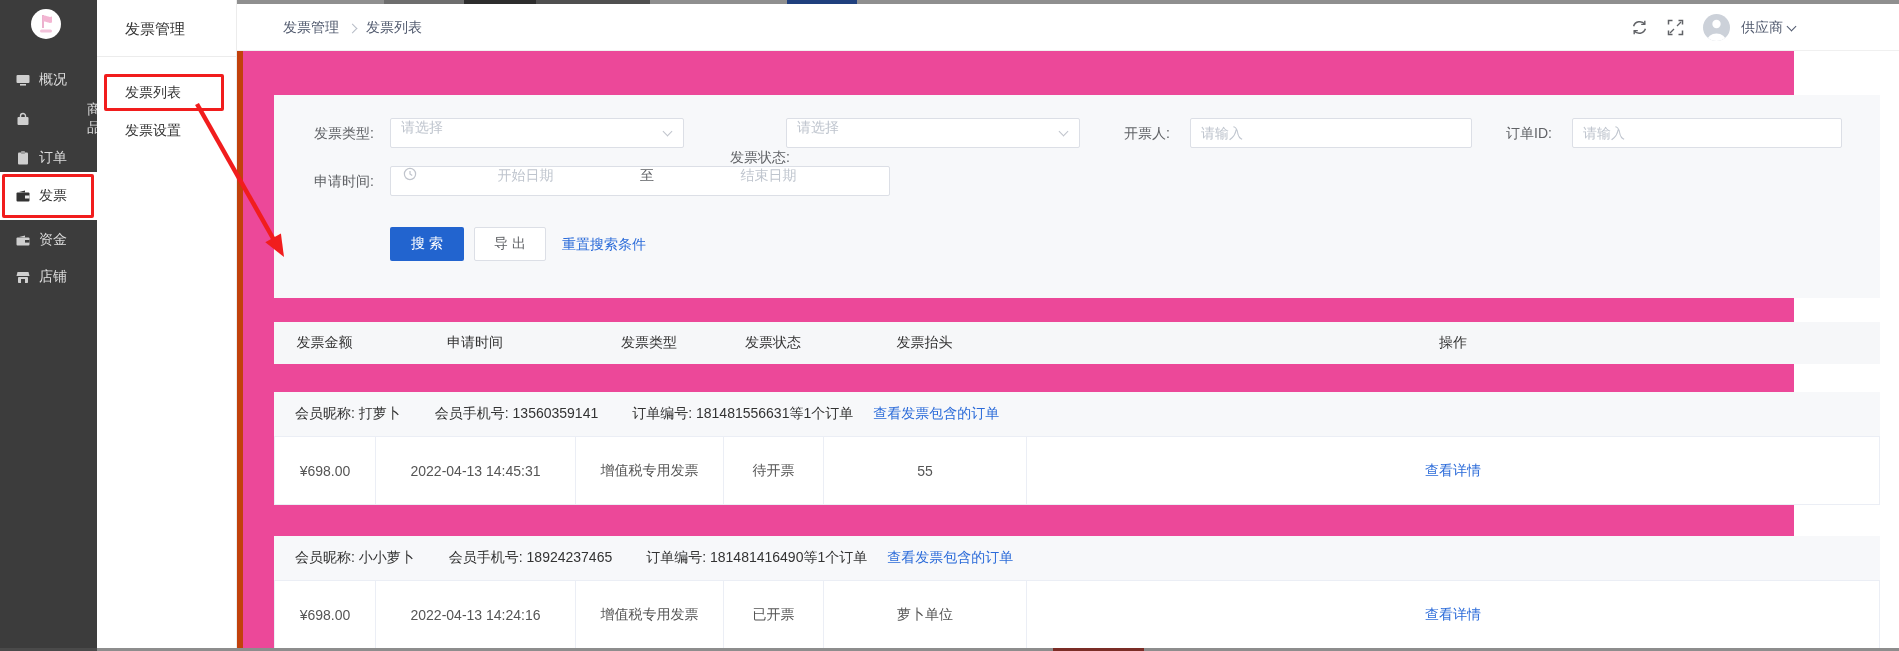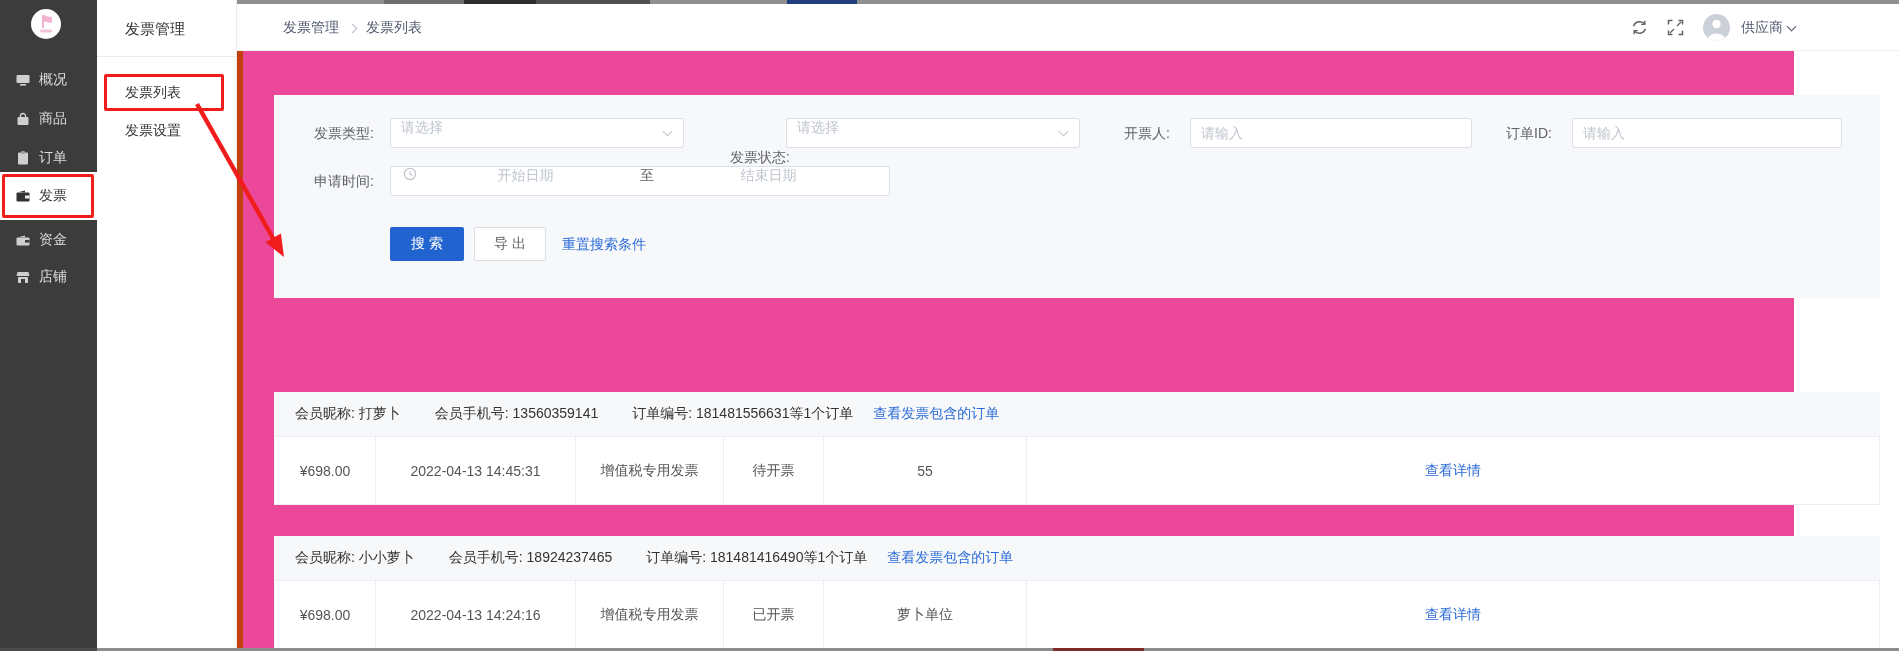--- a/index.html
+++ b/index.html
@@ -100,21 +100,21 @@
     <div class="sb-item" style="top:60px;">
       <span class="ic">
         <svg width="16" height="16" viewBox="0 0 16 16">
             <rect x="1.5" y="3" width="13" height="8" rx="1" fill="#cfcfcf"></rect>
             <rect x="5" y="12" width="6" height="1.6" fill="#cfcfcf"></rect>
           </svg>
       </span>
       <span>概况</span>
     </div>
 
-    <div class="sb-item" style="top:99px;">
+    <div class="sb-item" style="top:99px;gap:48px;">
       <span class="ic">
         <svg width="16" height="16" viewBox="0 0 16 16">
             <path d="M5.5 6.5 V5 a2.5 2.5 0 0 1 5 0 v1.5" fill="none" stroke="#cfcfcf" stroke-width="1.4"></path>
             <rect x="2.5" y="6" width="11" height="8" rx="1" fill="#cfcfcf"></rect>
           </svg>
       </span>
       <span>商品</span>
     </div>
 
     <div class="sb-item" style="top:138px;">
@@ -236,20 +236,28 @@
         <span class="ph date-half">开始日期</span>
         <span class="date-to">至</span>
         <span class="ph date-half">结束日期</span>
       </div>
 
       <button class="btn btn-primary" style="left:116px;top:132px;width:74px;">搜 索</button>
       <button class="btn btn-plain" style="left:200px;top:132px;width:72px;">导 出</button>
       <a class="link reset-link" style="left:288px;top:132px;">重置搜索条件</a>
     </div>
 
+    <div class="t-head">
+      <div class="th-cell c0">发票金额</div>
+      <div class="th-cell c1">申请时间</div>
+      <div class="th-cell c2">发票类型</div>
+      <div class="th-cell c3">发票状态</div>
+      <div class="th-cell c4">发票抬头</div>
+      <div class="th-cell c5">操作</div>
+    </div>
 
     <div class="group-bar" style="top:341px;">
       <span class="seg-t">会员昵称: 打萝卜</span>
       <span class="seg-t">会员手机号: 13560359141</span>
       <span class="seg-t">订单编号: 181481556631等1个订单</span>
       <a class="link">查看发票包含的订单</a>
     </div>
     <div class="t-row" style="top:385px;">
       <div class="td-cell c0">¥698.00</div>
       <div class="td-cell c1">2022-04-13 14:45:31</div>

